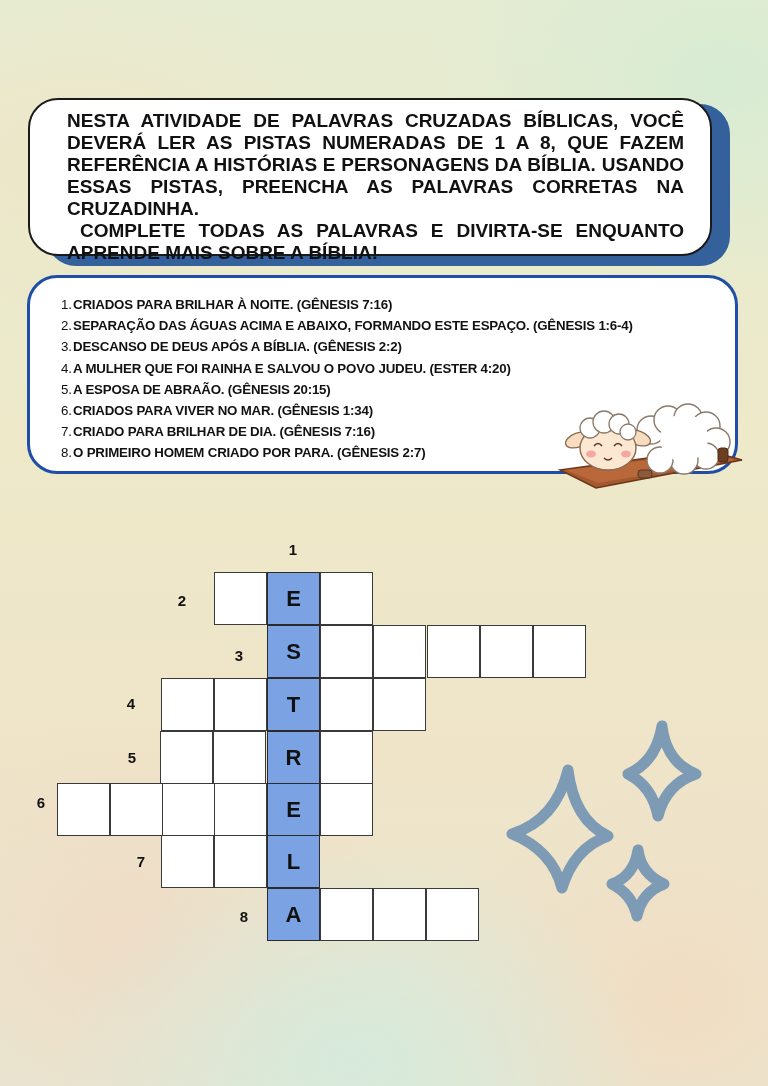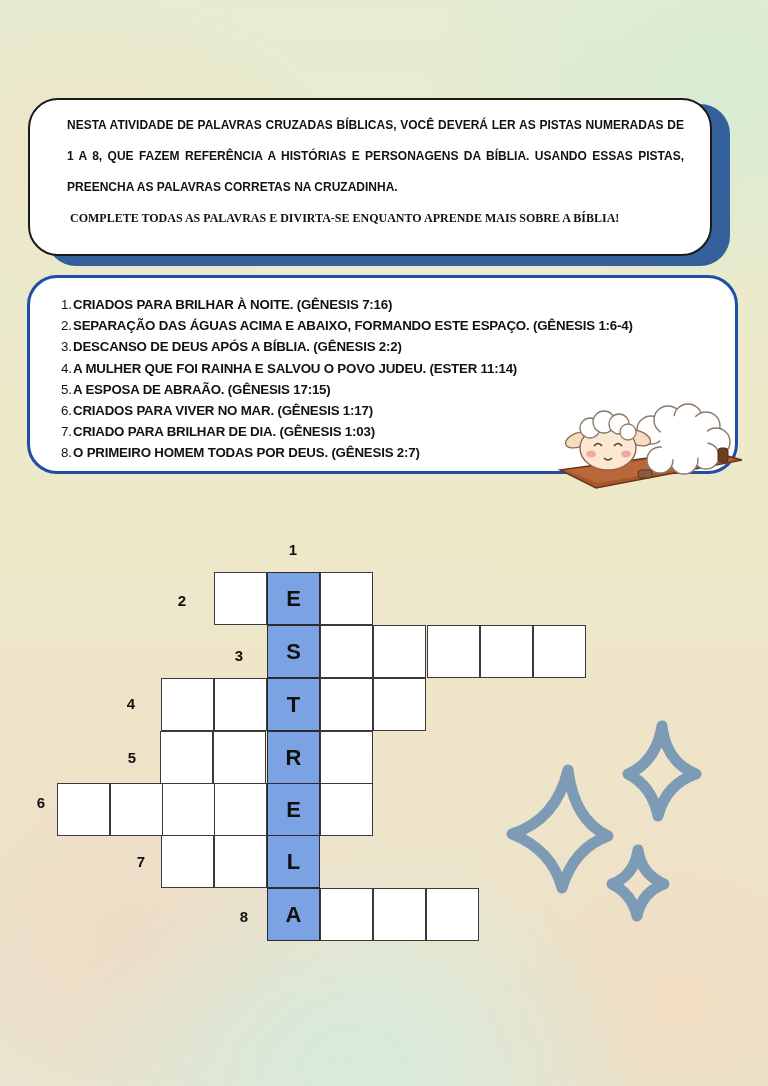--- a/index.html
+++ b/index.html
@@ -21,21 +21,21 @@
     position: absolute; left: 46px; top: 104px; width: 684px; height: 162px;
     background: #34609c; border-radius: 30px;
   }
   .intro-box {
     position: absolute; left: 28px; top: 98px; width: 684px; height: 158px;
     background: #fff; border: 2px solid #1a1a1a; border-radius: 30px;
     padding: 10px 26px 0 37px;
   }
   .intro-box p {
     font-weight: 700; color: #111; text-transform: uppercase;
-    font-size: 12px; line-height: 31px; text-align: justify;
+    font-size: 19px; line-height: 22px; text-align: justify;
     text-align-last: left;
   }
   .intro-box p.small { font-size: 13px; line-height: 20px; }
 
   
   .clues-box {
     position: absolute; left: 27px; top: 275px; width: 711px; height: 199px;
     background: #fff; border: 3.5px solid #1f4ea8; border-radius: 30px;
     padding: 19px 0 0 30px;
   }
@@ -60,55 +60,55 @@
   }
 
   .stars { position: absolute; left: 500px; top: 710px; width: 220px; height: 220px; }
 </style>
 </head>
 <body>
 
 <div class="intro-shadow"></div>
 <div class="intro-box">
   <p>NESTA ATIVIDADE DE PALAVRAS CRUZADAS BÍBLICAS, VOCÊ DEVERÁ LER AS PISTAS NUMERADAS DE 1 A 8, QUE FAZEM REFERÊNCIA A HISTÓRIAS E PERSONAGENS DA BÍBLIA. USANDO ESSAS PISTAS, PREENCHA AS PALAVRAS CORRETAS NA CRUZADINHA.</p>
-  <p style="white-space:pre-wrap;font-family:Liberation Serif, serif;"> COMPLETE TODAS AS PALAVRAS E DIVIRTA-SE ENQUANTO APRENDE MAIS SOBRE A BÍBLIA!</p>
+  <p style="white-space:pre-wrap;"> COMPLETE TODAS AS PALAVRAS E DIVIRTA-SE ENQUANTO APRENDE MAIS SOBRE A BÍBLIA!</p>
 </div>
 
 <div class="clues-box">
   <div class="clue">
       <span class="clue-num">1.</span>
       <span class="clue-text">CRIADOS PARA BRILHAR À NOITE. (GÊNESIS 7:16)</span>
     </div>
   <div class="clue">
       <span class="clue-num">2.</span>
       <span class="clue-text">SEPARAÇÃO DAS ÁGUAS ACIMA E ABAIXO, FORMANDO ESTE ESPAÇO. (GÊNESIS 1:6-4)</span>
     </div>
   <div class="clue">
       <span class="clue-num">3.</span>
       <span class="clue-text">DESCANSO DE DEUS APÓS A BÍBLIA. (GÊNESIS 2:2)</span>
     </div>
   <div class="clue">
       <span class="clue-num">4.</span>
-      <span class="clue-text">A MULHER QUE FOI RAINHA E SALVOU O POVO JUDEU. (ESTER 11:14)</span>
+      <span class="clue-text">A MULHER QUE FOI RAINHA E SALVOU O POVO JUDEU. (ESTER 4:20)</span>
     </div>
   <div class="clue">
       <span class="clue-num">5.</span>
-      <span class="clue-text">A ESPOSA DE ABRAÃO. (GÊNESIS 17:15)</span>
+      <span class="clue-text">A ESPOSA DE ABRAÃO. (GÊNESIS 20:15)</span>
     </div>
   <div class="clue">
       <span class="clue-num">6.</span>
-      <span class="clue-text">CRIADOS PARA VIVER NO MAR. (GÊNESIS 1:17)</span>
+      <span class="clue-text">CRIADOS PARA VIVER NO MAR. (GÊNESIS 1:34)</span>
     </div>
   <div class="clue">
       <span class="clue-num">7.</span>
-      <span class="clue-text">CRIADO PARA BRILHAR DE DIA. (GÊNESIS 1:03)</span>
+      <span class="clue-text">CRIADO PARA BRILHAR DE DIA. (GÊNESIS 7:16)</span>
     </div>
   <div class="clue">
       <span class="clue-num">8.</span>
-      <span class="clue-text">O PRIMEIRO HOMEM TODAS POR DEUS. (GÊNESIS 2:7)</span>
+      <span class="clue-text">O PRIMEIRO HOMEM CRIADO POR PARA. (GÊNESIS 2:7)</span>
     </div>
 </div>
 
 <svg class="sheep" viewBox="0 0 190 100">
 
   <polygon points="4,80 150,60 186,70 40,98" fill="#a5582d" stroke="#6b3517" stroke-width="1.5"></polygon>
   <polygon points="10,80 150,63 178,70 42,93" fill="#b8683a"></polygon>
 
   <g fill="#fff" stroke="#8a7a6a" stroke-width="1.4">
     <circle cx="95" cy="40" r="14"></circle>

